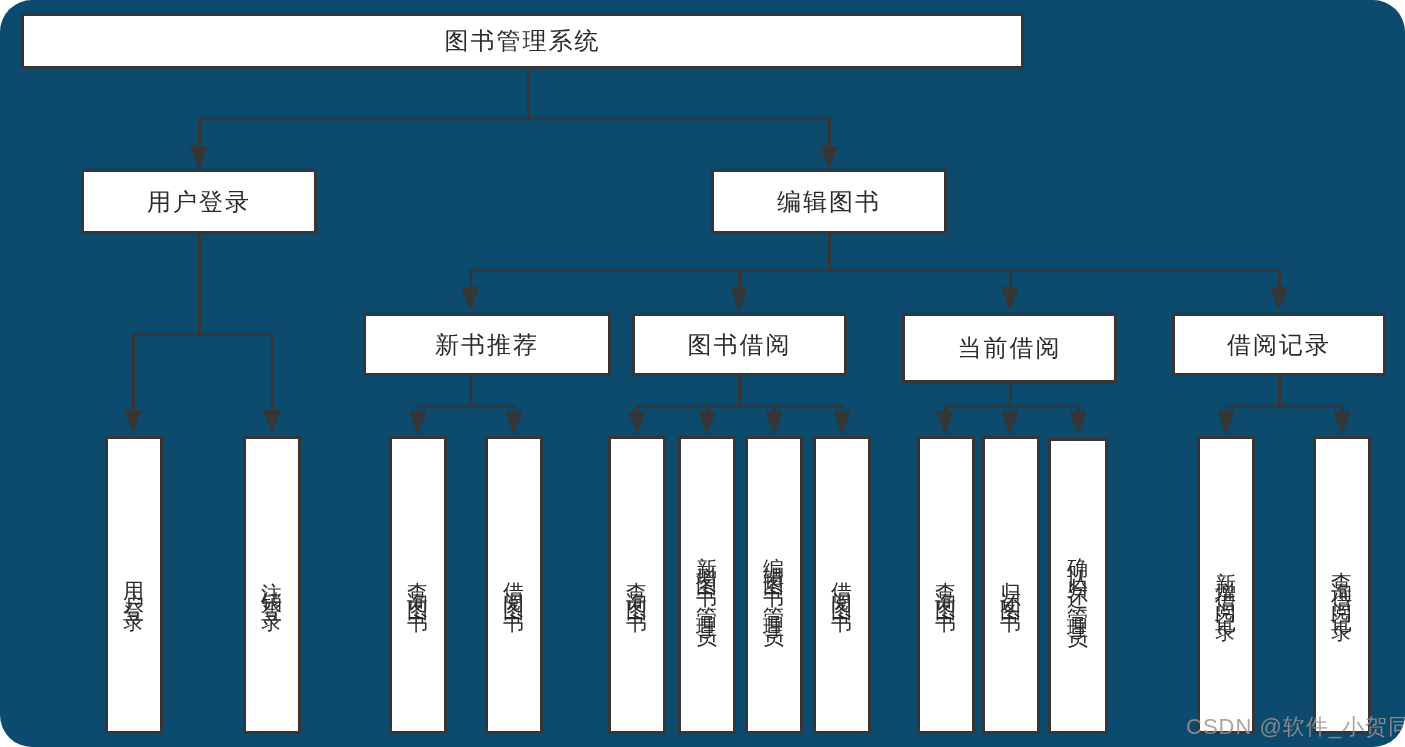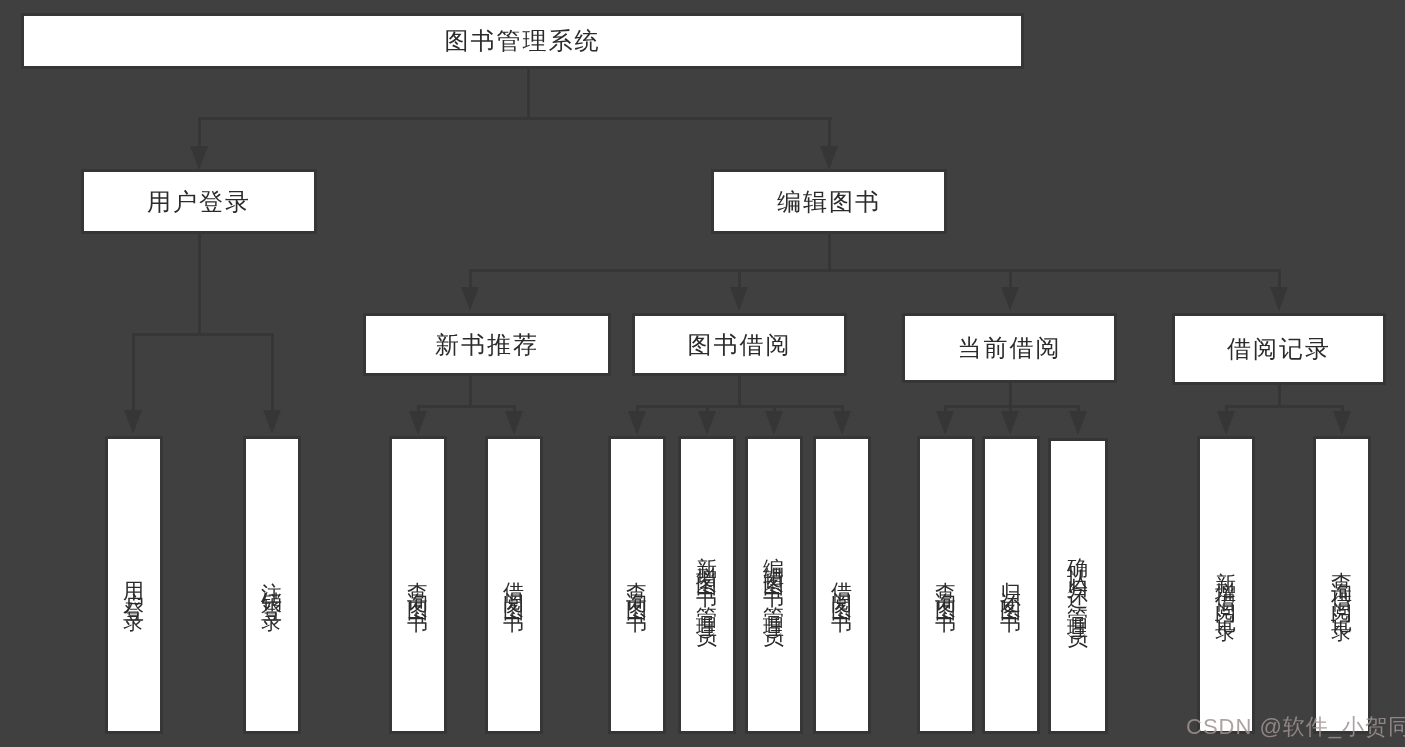--- a/index.html
+++ b/index.html
@@ -3,22 +3,23 @@
 <meta charset="utf-8">
 <style>
   html, body {
     margin: 0; padding: 0;
     background: #ffffff;
     font-family: "Liberation Sans", "DejaVu Sans", sans-serif;
   }
   .stage {
     position: relative;
     width: 1405px; height: 747px;
-    background: #404040;
+    background: #0c4a6e;
     overflow: hidden;
+    border-radius: 32px;
   }
   
   .box {
     position: absolute;
     box-sizing: border-box;
     border: 3px solid #363636;
     background: #ffffff;
     display: flex;
     align-items: center;
     justify-content: center;
@@ -146,21 +147,21 @@
 
   <div class="box" style="left:363px; top:313px; width:248px; height:63px;">
     <span>新书推荐</span>
   </div>
   <div class="box" style="left:632px; top:313px; width:215px; height:63px;">
     <span>图书借阅</span>
   </div>
   <div class="box" style="left:902px; top:313px; width:215px; height:70px;">
     <span>当前借阅</span>
   </div>
-  <div class="box" style="left:1172px; top:313px; width:214px; height:72px;">
+  <div class="box" style="left:1172px; top:313px; width:214px; height:63px;">
     <span>借阅记录</span>
   </div>
 
   <div class="vbox" style="left:105px; top:436px; width:58px; height:298px;">
     <span class="vtext">用户登录</span>
   </div>
   <div class="vbox" style="left:243px; top:436px; width:58px; height:298px;">
     <span class="vtext">注销登录</span>
   </div>
 

